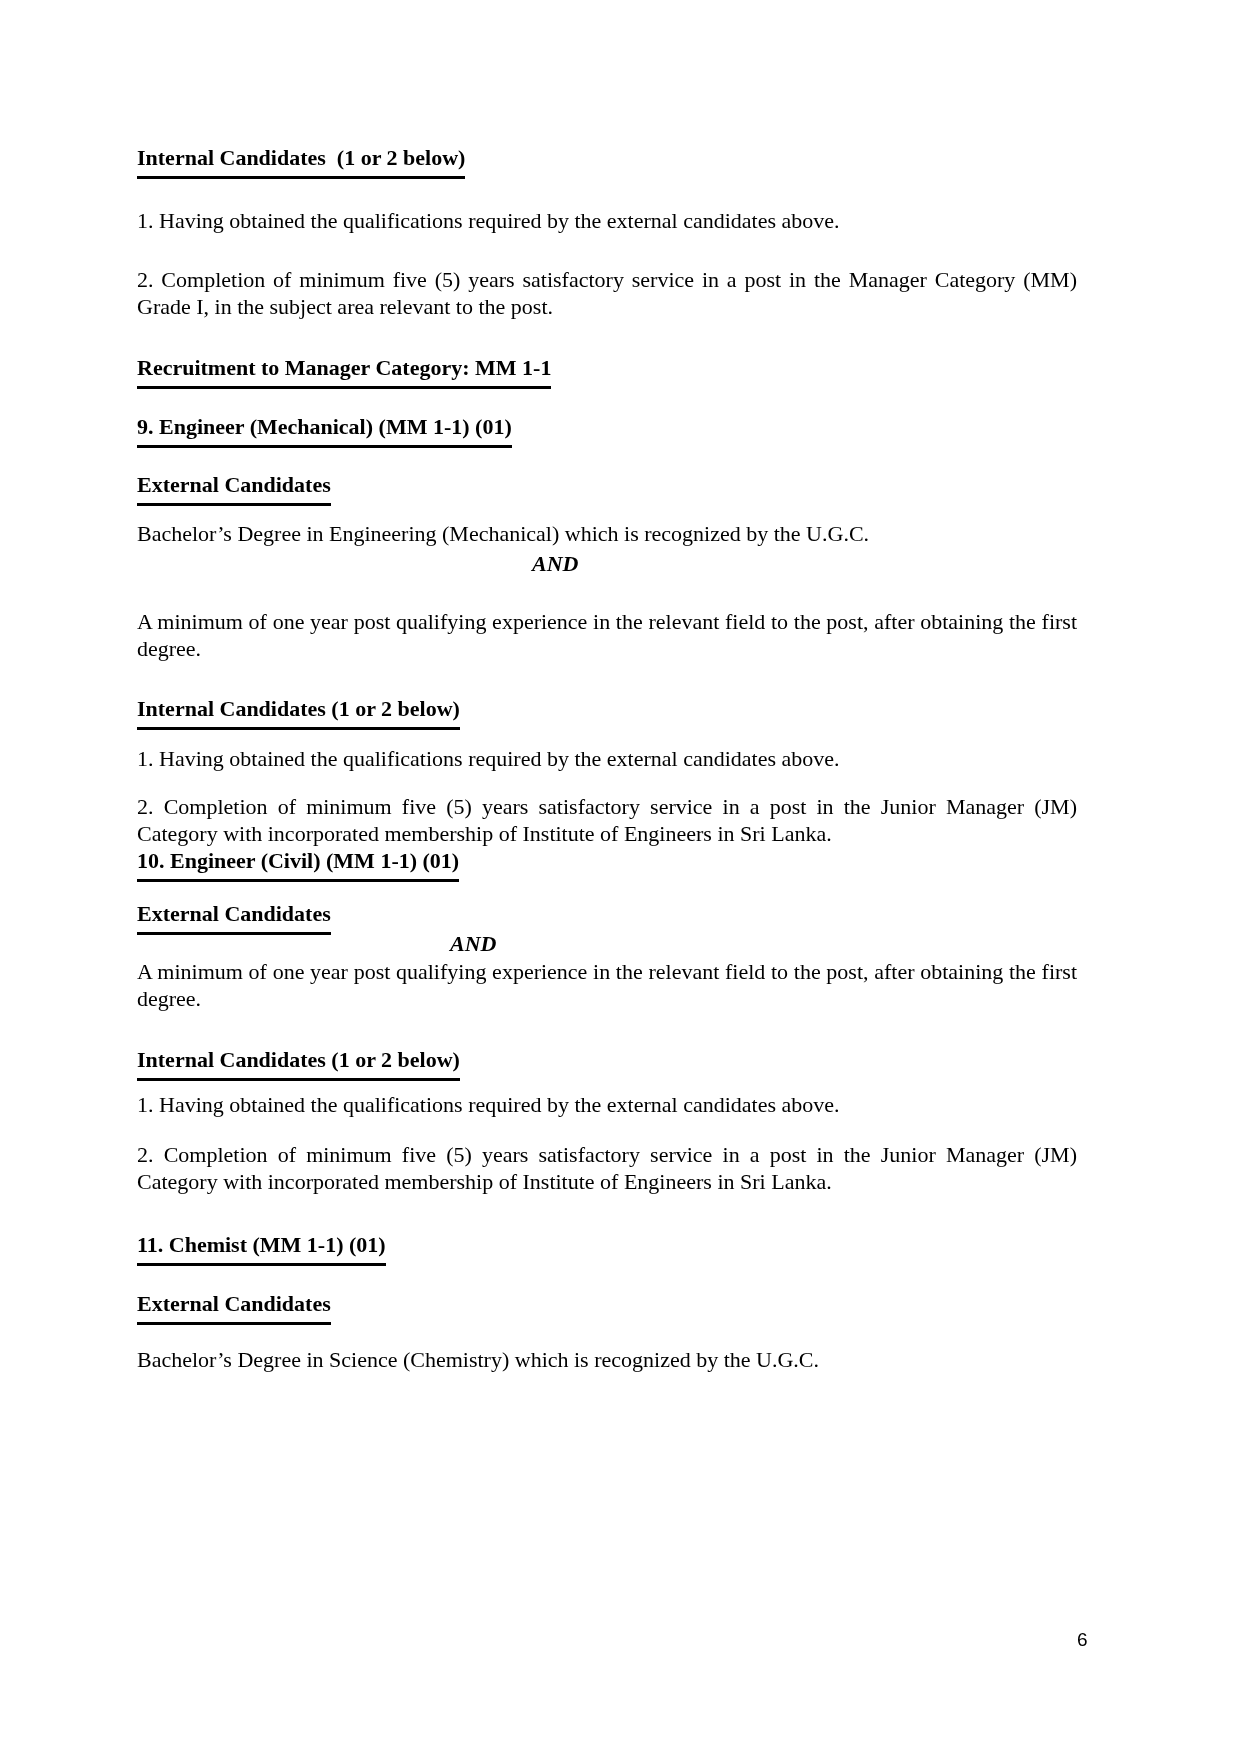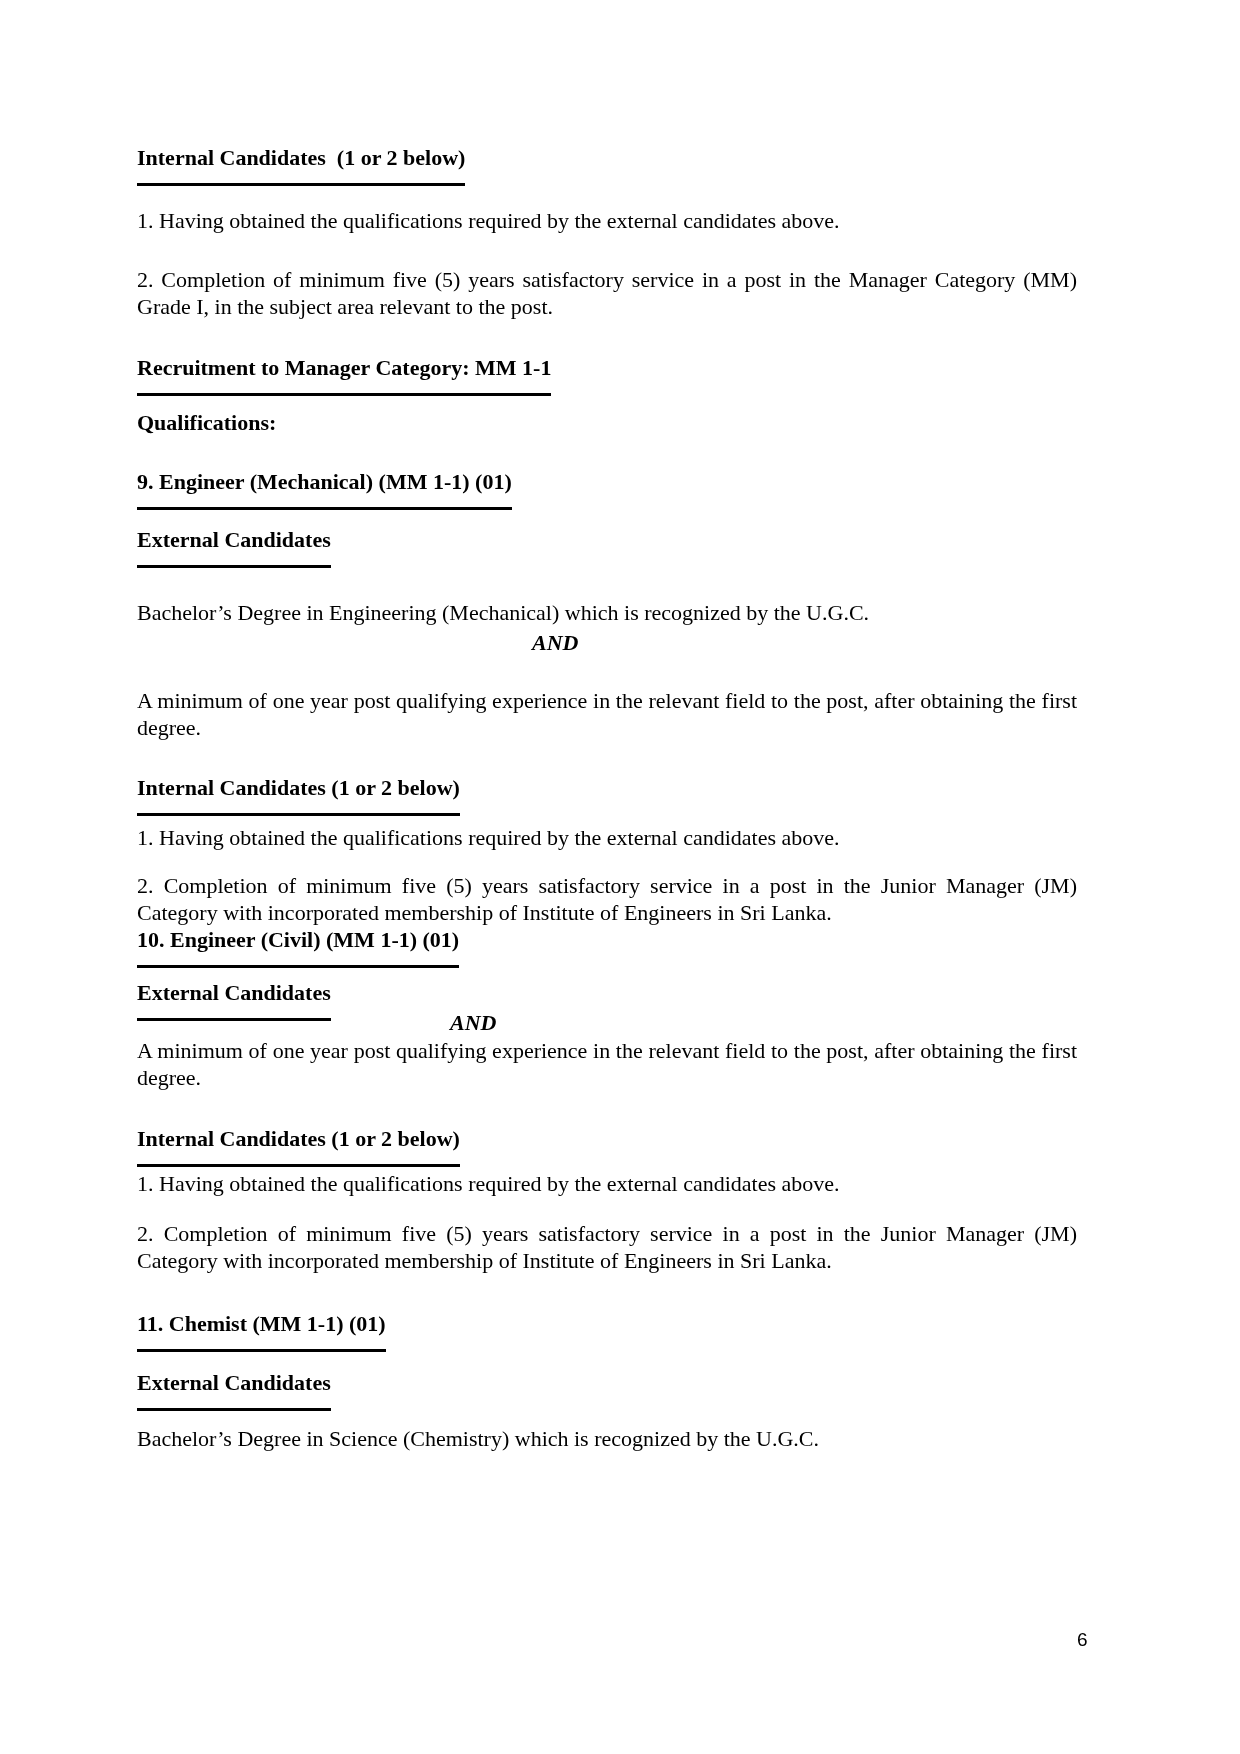--- a/index.html
+++ b/index.html
@@ -17,21 +17,21 @@
     left: 137px;
     top: 0;
     width: 940px;
     font-size: 22px;
     line-height: 27px;
   }
   .content p { margin: 0; padding: 0; }
   .h { font-weight: bold; }
   .ul {
     border-bottom: 3px solid #000000;
-    padding-bottom: 13px;
+    padding-bottom: 6px;
     white-space: pre-wrap;
   }
   .j { text-align: justify; }
   .and { font-weight: bold; font-style: italic; }
   .pagenum {
     position: absolute;
     left: 1077px;
     top: 1628px;
     font-family: "Liberation Sans", sans-serif;
     font-size: 19px;
@@ -46,27 +46,26 @@
   <div class="content">
 
     <p class="h" style="margin-top:144px"><span class="ul">Internal Candidates  (1 or 2 below)</span></p>
 
     <p style="margin-top:36px">1. Having obtained the qualifications required by the external candidates above.</p>
 
     <p class="j" style="margin-top:32px">2. Completion of minimum five (5) years satisfactory service in a post in the Manager Category (MM) Grade I, in the subject area relevant to the post.</p>
 
     <p class="h" style="margin-top:34px"><span class="ul">Recruitment to Manager Category: MM 1-1</span></p>
 
-    <p class="h" style="margin-top:28px">Qualifications:</p>
 
     <p class="h" style="margin-top:32px"><span class="ul">9. Engineer (Mechanical) (MM 1-1) (01)</span></p>
 
     <p class="h" style="margin-top:31px"><span class="ul">External Candidates</span></p>
 
-    <p style="margin-top:46px">Bachelor’s Degree in Engineering (Mechanical) which is recognized by the U.G.C.</p>
+    <p style="margin-top:22px">Bachelor’s Degree in Engineering (Mechanical) which is recognized by the U.G.C.</p>
 
     <p class="and" style="margin-top:3px; margin-left:395px">AND</p>
 
     <p class="j" style="margin-top:31px">A minimum of one year post qualifying experience in the relevant field to the post, after obtaining the first degree.</p>
 
     <p class="h" style="margin-top:33px"><span class="ul">Internal Candidates (1 or 2 below)</span></p>
 
     <p style="margin-top:23px">1. Having obtained the qualifications required by the external candidates above.</p>
 
     <p class="j" style="margin-top:21px">2. Completion of minimum five (5) years satisfactory service in a post in the Junior Manager (JM) Category with incorporated membership of Institute of Engineers in Sri Lanka.</p>

